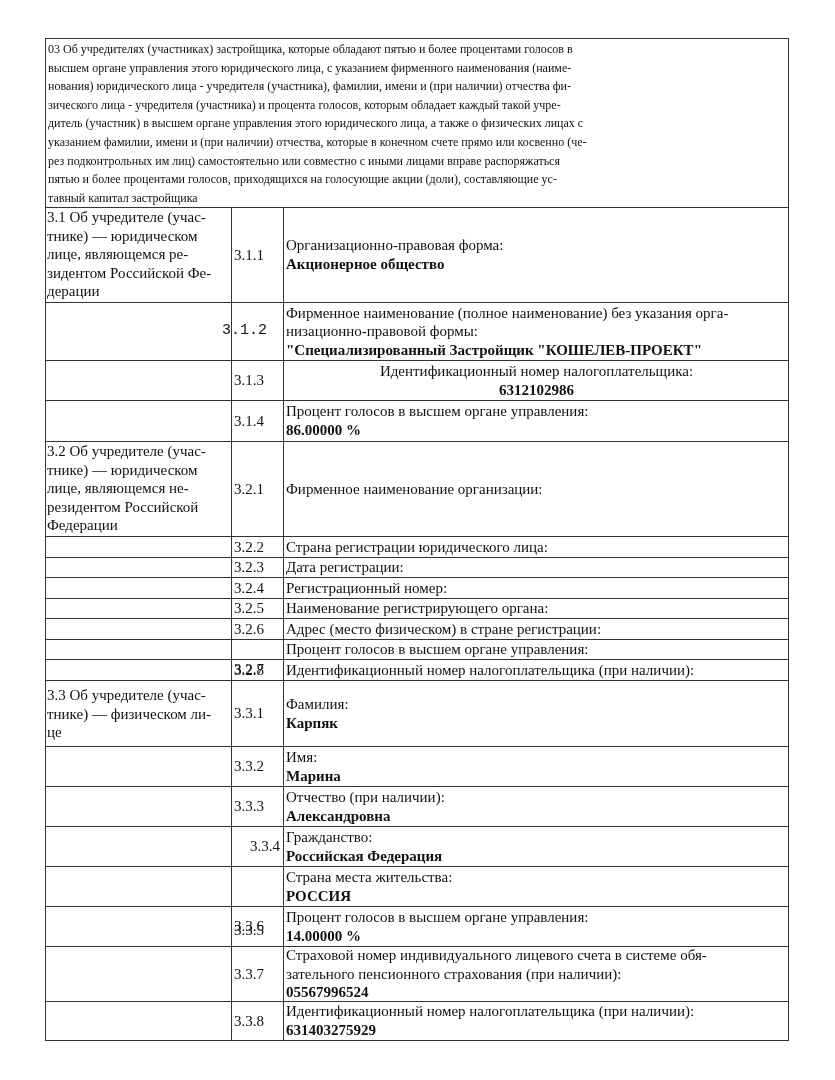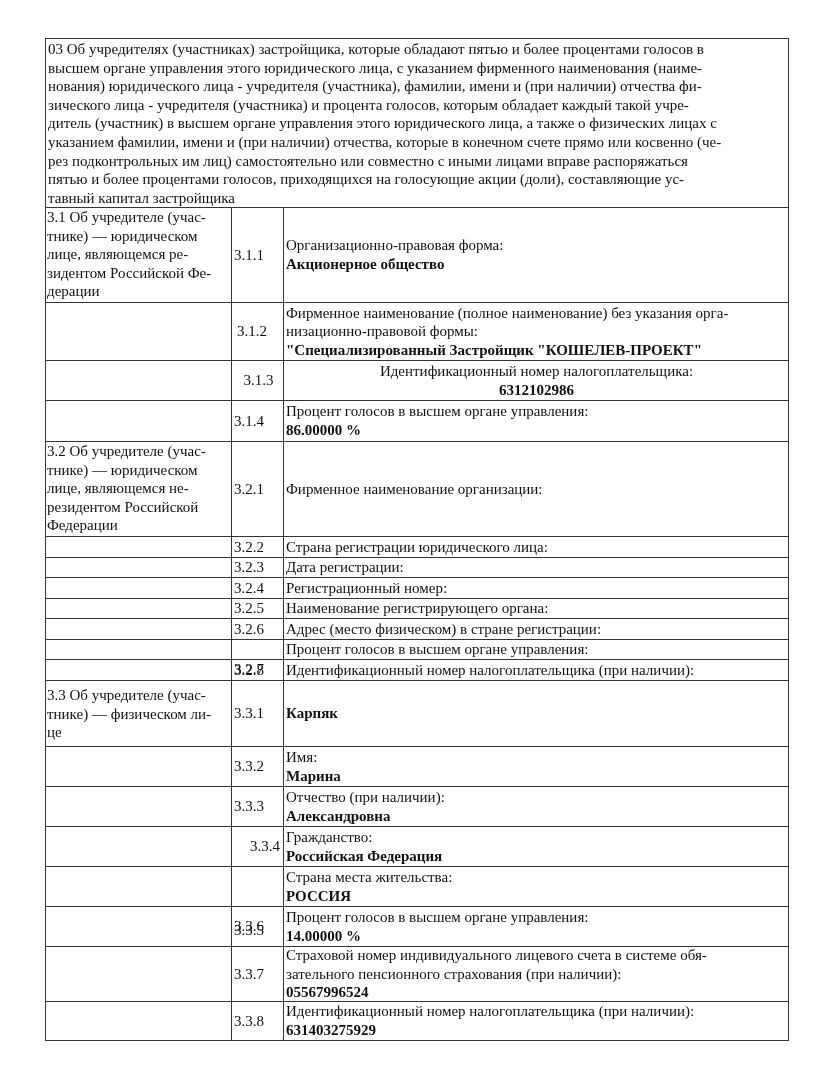--- a/index.html
+++ b/index.html
@@ -6,21 +6,21 @@
   body { width:835px; height:1080px; position:relative; overflow:hidden;
          font-family:"Liberation Serif", serif; color:#111; font-size:15px; }
   .tbl { position:absolute; left:45px; top:38px; width:744px; height:1003px;
          border:1.5px solid #333; box-sizing:border-box; }
   .cell { position:absolute; box-sizing:border-box; line-height:18.6px;
           overflow:hidden; }
   .hline { position:absolute; left:0; right:0; height:0; border-top:1.3px solid #333; }
   .vline { position:absolute; width:0; border-left:1.3px solid #333; }
   .vc { display:flex; flex-direction:column; justify-content:center; }
   .b { font-weight:bold; }
-  .head { left:2px; top:1px; width:738px; font-size:15px; line-height:18.6px; }
+  .head { left:2px; top:1px; width:738px; font-size:12px; line-height:18.6px; }
   .num { padding-left:2px; }
   .txt { padding-left:2px; }
 </style>
 </head>
 <body>
 
 <div class="tbl">
 
   <div class="cell head">
     <div>03 Об учредителях (участниках) застройщика, которые обладают пятью и более процентами голосов в</div>
@@ -64,28 +64,28 @@
     <div>лице, являющемся ре-</div>
     <div>зидентом Российской Фе-</div>
     <div>дерации</div>
   </div>
   <div class="cell vc num" style="left:186px; top:169px; width:51px; height:94px;">3.1.1</div>
   <div class="cell vc txt" style="left:238px; top:169px; width:503px; height:94px;">
     <div>Организационно-правовая форма:</div>
     <div class="b">Акционерное общество</div>
   </div>
 
-  <div class="cell vc num" style="left:189px; top:264px; width:51px; height:57px;">3.1.2</div>
+  <div class="cell vc num" style="left:174px; top:264px; width:51px; height:57px;font-family:Liberation Mono, monospace;">3.1.2</div>
   <div class="cell vc txt" style="left:238px; top:264px; width:503px; height:57px;justify-content:center;">
     <div>Фирменное наименование (полное наименование) без указания орга-</div>
     <div>низационно-правовой формы:</div>
     <div class="b">"Специализированный Застройщик "КОШЕЛЕВ-ПРОЕКТ"</div>
   </div>
 
-  <div class="cell vc num" style="left:186px; top:322px; width:51px; height:39px;text-align:center;">3.1.3</div>
+  <div class="cell vc num" style="left:186px; top:322px; width:51px; height:39px;">3.1.3</div>
   <div class="cell vc txt" style="left:238px; top:322px; width:503px; height:39px;text-align:center;">
     <div>Идентификационный номер налогоплательщика:</div>
     <div class="b">6312102986</div>
   </div>
 
   <div class="cell vc num" style="left:186px; top:362px; width:51px; height:40px;">3.1.4</div>
   <div class="cell vc txt" style="left:238px; top:362px; width:503px; height:40px;">
     <div>Процент голосов в высшем органе управления:</div>
     <div class="b">86.00000 %</div>
   </div>
@@ -121,20 +121,21 @@
   <div class="cell vc num" style="left:186px; top:621px; width:51px; height:20px;">3.2.8</div>
   <div class="cell vc txt" style="left:238px; top:621px; width:503px; height:20px;">Идентификационный номер налогоплательщика (при наличии):</div>
 
   <div class="cell" style="left:1px; top:642px; width:184px; height:65px; padding-top:5px;">
     <div>3.3 Об учредителе (учас-</div>
     <div>тнике) — физическом ли-</div>
     <div>це</div>
   </div>
   <div class="cell vc num" style="left:186px; top:642px; width:51px; height:65px;">3.3.1</div>
   <div class="cell vc txt" style="left:238px; top:642px; width:503px; height:65px;">
+    <div>Фамилия:</div>
     <div class="b">Карпяк</div>
   </div>
 
   <div class="cell vc num" style="left:186px; top:708px; width:51px; height:39px;">3.3.2</div>
   <div class="cell vc txt" style="left:238px; top:708px; width:503px; height:39px;">
     <div>Имя:</div>
     <div class="b">Марина</div>
   </div>
 
   <div class="cell vc num" style="left:186px; top:748px; width:51px; height:39px;">3.3.3</div>

